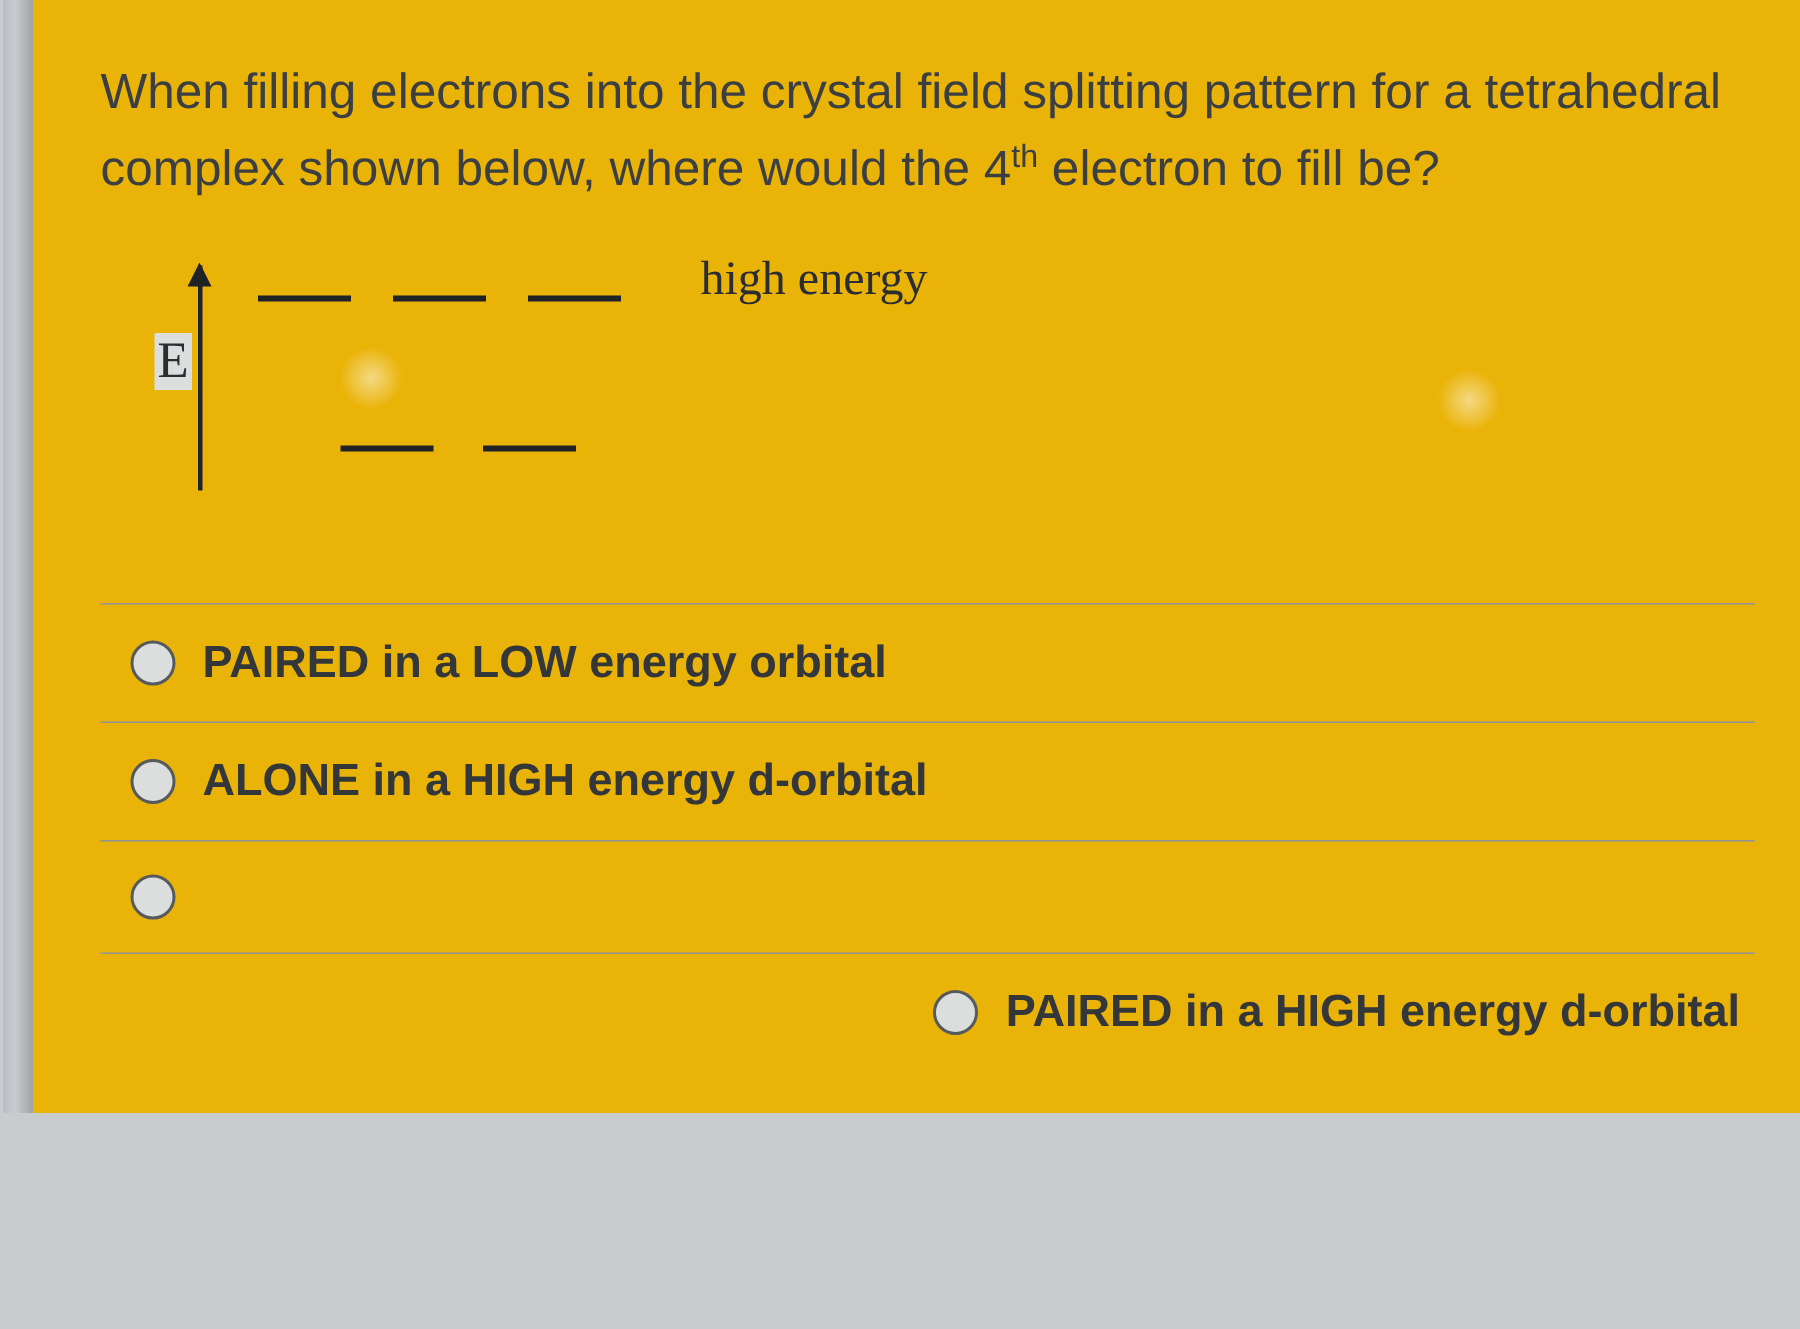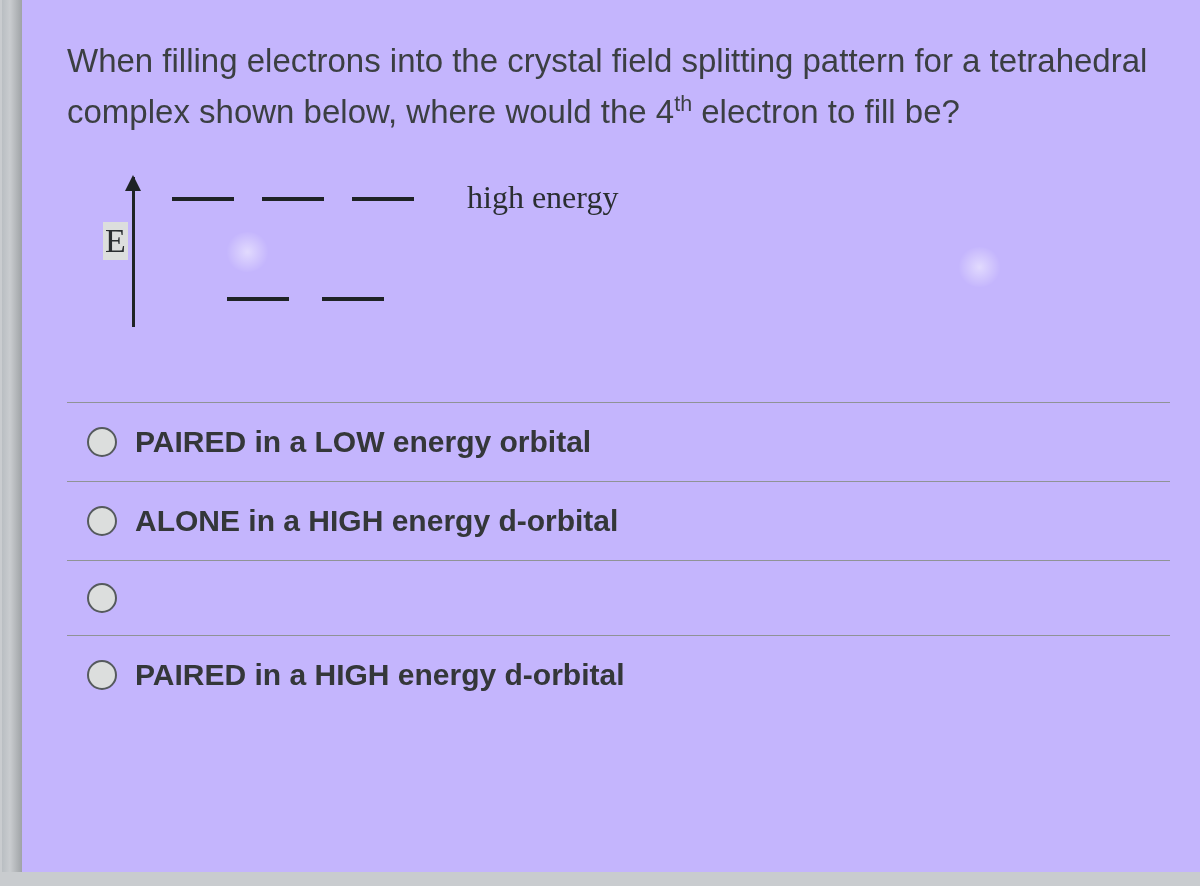--- a/index.html
+++ b/index.html
@@ -8,24 +8,24 @@
     width: 1200px;
     height: 886px;
     background: #c9cccf;
     font-family: "Segoe UI", "Helvetica Neue", Arial, sans-serif;
     overflow: hidden;
   }
   .page {
     position: relative;
     box-sizing: border-box;
     width: 1180px;
-    height: 872px;
+    height: 742px;
     margin-left: 20px;
     padding: 35px 30px 0 45px;
-    background: #c4b5fd;
+    background: #eab308;
     border-left: 2px solid #9fa3a6;
   }
   .left-edge {
     position: absolute;
     left: -20px;
     top: 0;
     width: 20px;
     height: 100%;
     background: linear-gradient(to right, #b9bec2, #c9cccf 40%, #9fa3a6 100%);
   }
@@ -85,21 +85,21 @@
   .high2 { left: 155px; top: 30px; }
   .high3 { left: 245px; top: 30px; }
   .low1  { left: 120px; top: 130px; }
   .low2  { left: 215px; top: 130px; }
   .level-label {
     position: absolute;
     font-family: "Times New Roman", serif;
     font-size: 32px;
     color: #2a2e31;
   }
-  .lbl-high { left: 360px; top: 12px; }
+  .lbl-high { left: 360px; top: 0; }
   .lbl-low  { left: 360px; top: 112px; }
   .smudge {
     position: absolute;
     width: 45px;
     height: 40px;
     border-radius: 50%;
     background: radial-gradient(circle, rgba(255,255,255,0.5) 0%, rgba(220,222,221,0) 70%);
     pointer-events: none;
   }
   .smudge1 { left: 118px; top: 65px; }
@@ -113,20 +113,21 @@
     gap: 18px;
     padding: 22px 10px 22px 20px;
     border-bottom: 1.5px solid #8f9396;
     font-size: 30px;
     color: #343739;
     cursor: pointer;
     font-weight: bold;
   }
   .answer-row:last-child {
     border-bottom: none;
+    justify-content: flex-end;
   }
   .radio {
     flex: 0 0 auto;
     width: 26px;
     height: 26px;
     border: 2.5px solid #555a5d;
     border-radius: 50%;
     background: #dcdedd;
   }
 </style>

